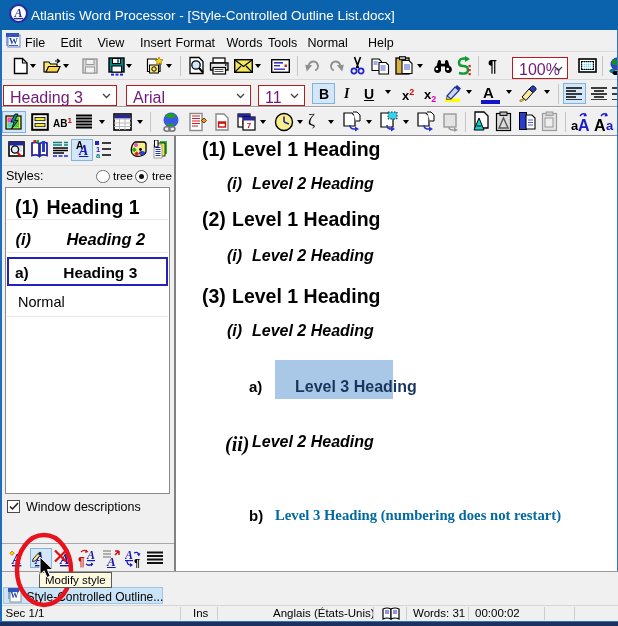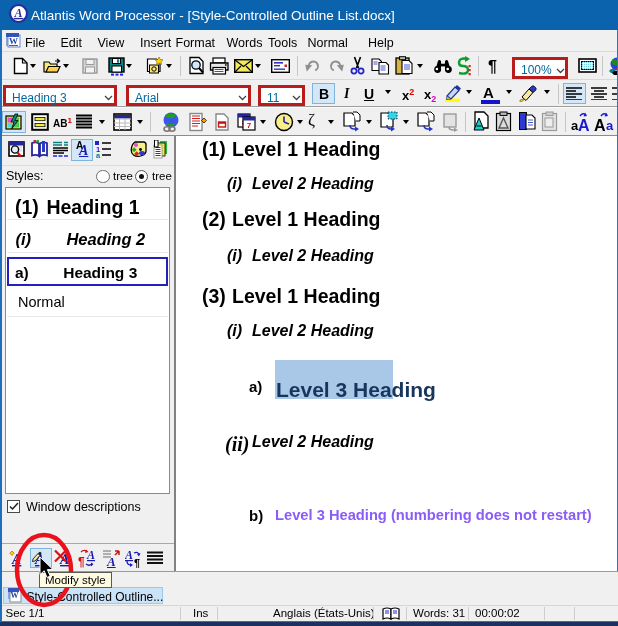--- a/index.html
+++ b/index.html
@@ -1,21 +1,21 @@
 <!DOCTYPE html>
 <html><head><meta charset="utf-8">
 <style>
 *{margin:0;padding:0;box-sizing:border-box;}
 html,body{width:618px;height:626px;overflow:hidden;}
 body{font-family:"Liberation Sans",sans-serif;background:#f0f0f0;}
 #page{position:relative;width:618px;height:626px;overflow:hidden;background:#f0f0f0;}
 .abs{position:absolute;white-space:nowrap;}
 .tb-sep{position:absolute;width:1px;height:20px;background:#c6c6c6;}
 .dd{position:absolute;width:0;height:0;border-left:3.5px solid transparent;border-right:3.5px solid transparent;border-top:4px solid #000;}
-.combo{position:absolute;background:#fff;border:3px solid #b91c1c;font-size:12px;color:#0369a1;}
+.combo{position:absolute;background:#fff;border:1px solid #b91c1c;font-size:16px;color:#701a75;}
 .combo .ct{position:absolute;left:6px;top:3px;}
 .chev{position:absolute;width:9px;height:6px;}
 .press{position:absolute;background:#d3e7f8;border:1px solid #7eb4dd;}
 .mi{position:absolute;top:36px;font-size:12.5px;color:#000;white-space:nowrap;}
 .stxt{position:absolute;font-size:11.5px;color:#000;white-space:nowrap;}
 .ssep{position:absolute;top:607px;width:1px;height:13px;background:#cdcdcd;}
 </style></head>
 <body>
 <div id="page">
 
@@ -526,25 +526,25 @@
 <div class="abs" style="left:252px;top:174.5px;font-size:16px;font-weight:bold;font-style:italic;color:#000;">Level 2 Heading</div>
 <div class="abs" style="left:202px;top:207.5px;font-size:19.5px;font-weight:bold;color:#000;">(2)</div>
 <div class="abs" style="left:232px;top:207.5px;font-size:19.5px;font-weight:bold;color:#000;">Level 1 Heading</div>
 <div class="abs" style="left:227px;top:247px;font-size:16px;font-weight:bold;font-style:italic;color:#000;">(i)</div>
 <div class="abs" style="left:252px;top:247px;font-size:16px;font-weight:bold;font-style:italic;color:#000;">Level 2 Heading</div>
 <div class="abs" style="left:202px;top:284.5px;font-size:19.5px;font-weight:bold;color:#000;">(3)</div>
 <div class="abs" style="left:232px;top:284.5px;font-size:19.5px;font-weight:bold;color:#000;">Level 1 Heading</div>
 <div class="abs" style="left:227px;top:321.5px;font-size:16px;font-weight:bold;font-style:italic;color:#000;">(i)</div>
 <div class="abs" style="left:252px;top:321.5px;font-size:16px;font-weight:bold;font-style:italic;color:#000;">Level 2 Heading</div>
 <div class="abs" style="left:249px;top:378px;font-size:15px;font-weight:bold;color:#000;">a)</div>
-<div class="abs" style="left:276px;top:378px;font-size:21px;font-weight:bold;color:#17365d;">Level 3 Heading</div>
+<div class="abs" style="left:276px;top:378px;font-size:16px;font-weight:bold;color:#17365d;padding-left:19px;">Level 3 Heading</div>
 <div class="abs" style="left:225px;top:432.5px;font-size:20px;font-weight:bold;font-style:italic;color:#000;font-family:Liberation Serif, serif;">(ii)</div>
 <div class="abs" style="left:252px;top:432.5px;font-size:16px;font-weight:bold;font-style:italic;color:#000;">Level 2 Heading</div>
 <div class="abs" style="left:249px;top:506.5px;font-size:15px;font-weight:bold;color:#000;">b)</div>
-<div class="abs" style="left:275px;top:506.5px;font-size:14.7px;font-weight:bold;color:#8b5cf6;">Level 3 Heading (numbering does not restart)</div>
+<div class="abs" style="left:275px;top:506.5px;font-size:14.7px;font-weight:bold;color:#0369a1;font-family:Liberation Serif, serif;">Level 3 Heading (numbering does not restart)</div>
 
 <div class="abs" style="left:0;top:571px;width:618px;height:1px;background:#9a9a9a;"></div>
 <div class="abs" style="left:0;top:572px;width:618px;height:14px;background:#f0f0f0;"></div>
 <div class="abs" style="left:0;top:586px;width:618px;height:19px;background:#f0f0f0;"></div>
 <div class="abs" style="left:3px;top:587px;width:160px;height:17px;background:#cbe3f7;border:1px solid #9ec7e8;"></div>
 <svg class="abs" style="left:7px;top:588px" width="16" height="15" viewBox="0 0 16 15">
   <rect x="1" y="0" width="11" height="11" fill="#8ea7e0"></rect>
   <rect x="3" y="2" width="11" height="12" fill="#fff" stroke="#8a8a8a" stroke-width="1"></rect>
   <rect x="1" y="0" width="11" height="4" fill="#3355bb"></rect>
   <text x="7.5" y="10" font-size="8" font-weight="bold" fill="#2244aa" text-anchor="middle" font-family="Liberation Serif">W</text>

